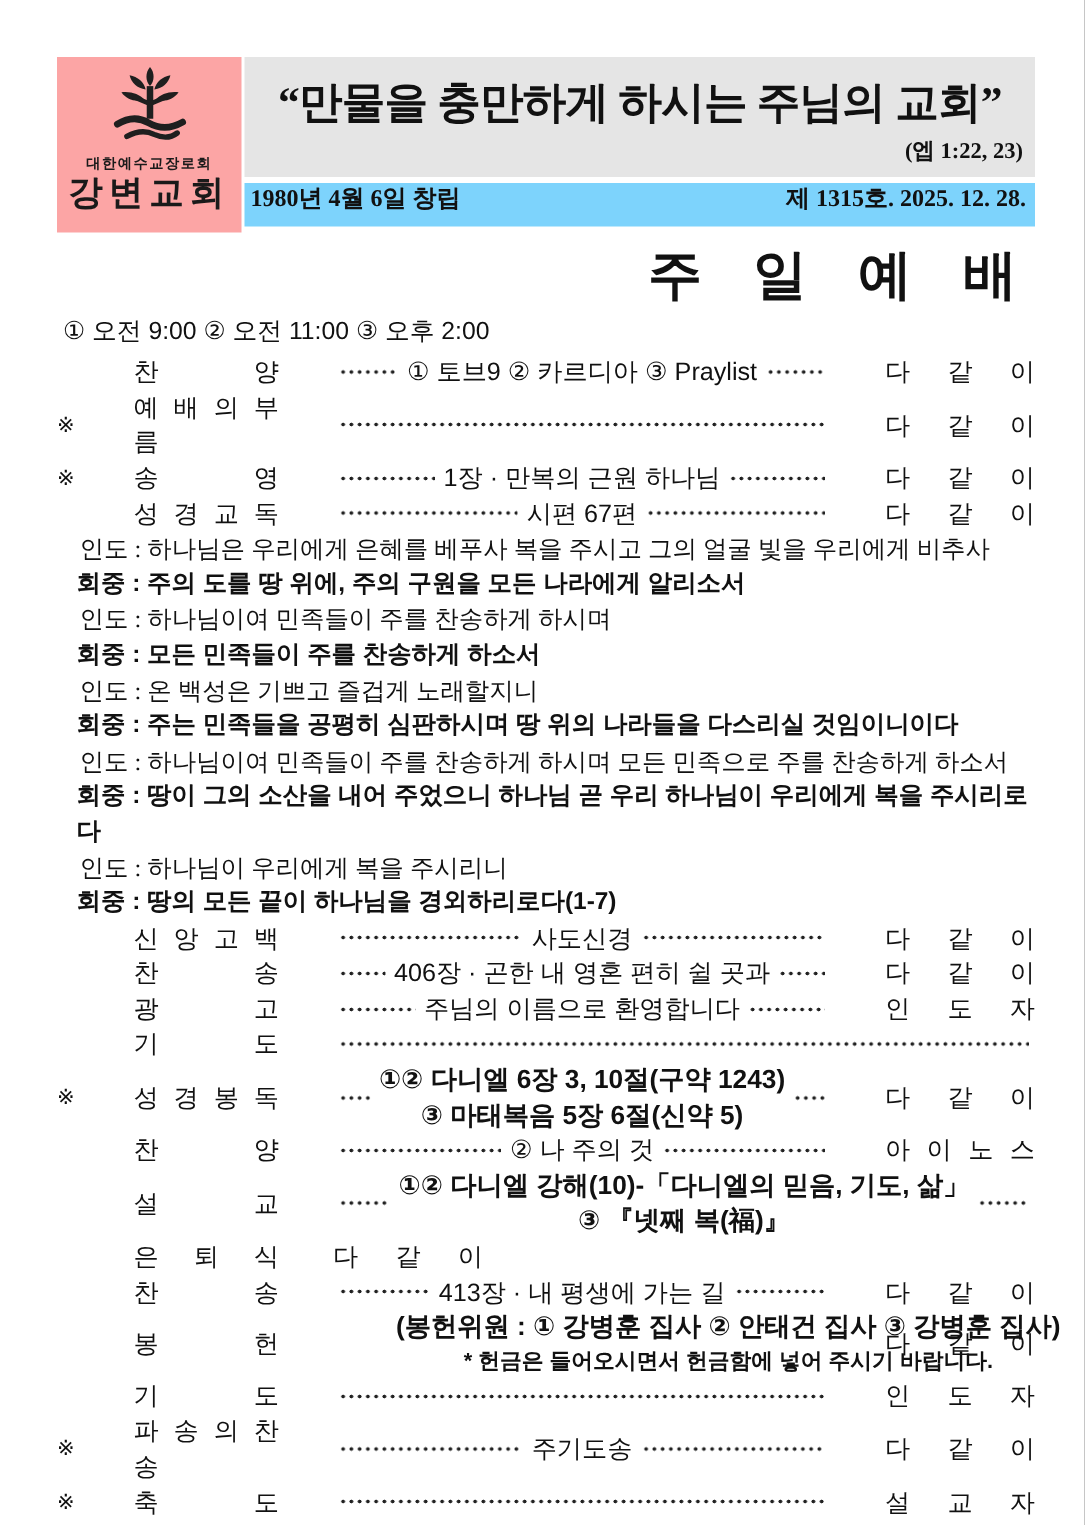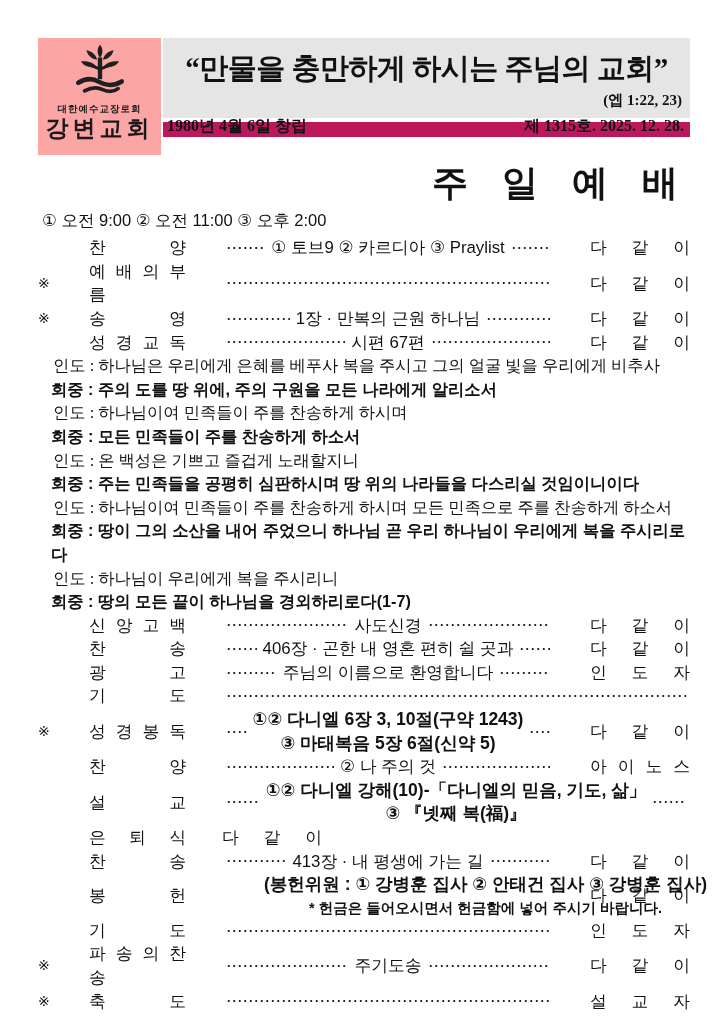--- a/index.html
+++ b/index.html
@@ -21,22 +21,22 @@
   .hdr-right{flex:1;display:flex;flex-direction:column;margin-left:2px;}
   .motto-block{
     background:#e5e5e5;height:80px;box-sizing:border-box;
     display:flex;flex-direction:column;justify-content:center;align-items:center;
     font-family:"Liberation Serif","DejaVu Serif",serif;
     padding:2px 8px 0 8px;
   }
   .motto{font-size:29px;font-weight:bold;letter-spacing:-0.5px;white-space:nowrap;}
   .motto-ref{font-size:15px;font-weight:bold;align-self:flex-end;margin-top:2px;}
   .strip{
-    background:#be185d;height:15px;margin-top:4px;
-    display:flex;align-items:flex-end;justify-content:space-between;
+    background:#7dd3fc;height:29px;margin-top:4px;
+    display:flex;align-items:flex-start;justify-content:space-between;
     font-family:"Liberation Serif","DejaVu Serif",serif;
     font-weight:bold;font-size:16px;padding:0 6px 0 4px;
   }
   
   .title{
     text-align:right;font-size:36px;font-weight:bold;
     letter-spacing:12px;padding-left:12px;margin:10px 0 6px 0;line-height:1.2;
   }
   .times{font-size:16.5px;padding-left:4px;margin-bottom:4px;}
   

